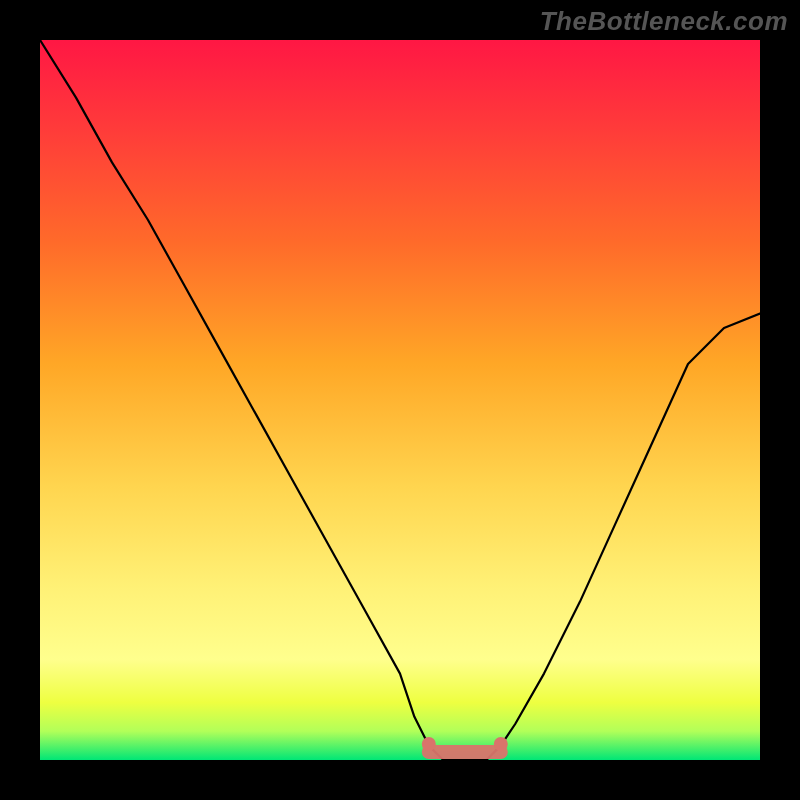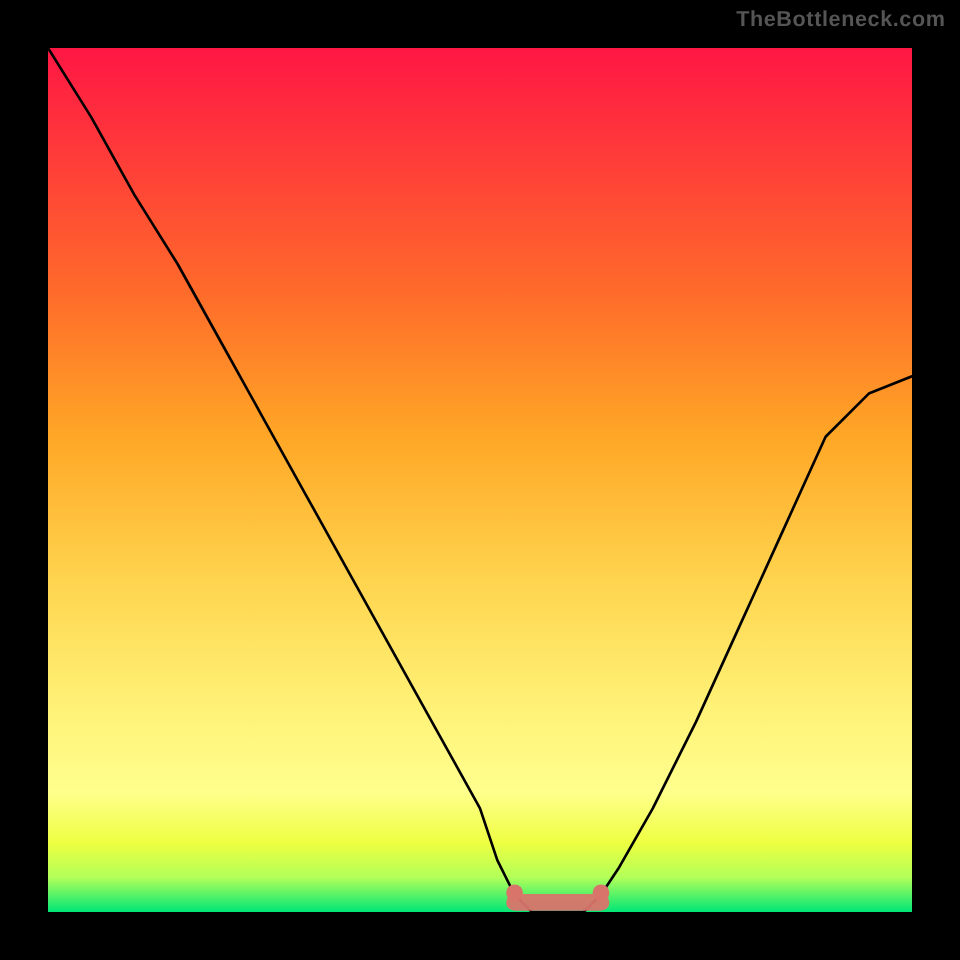--- a/index.html
+++ b/index.html
@@ -50,24 +50,25 @@
     left: 0;
     top: 0;
     width: 720px;
     height: 720px;
   }
   .watermark {
     position: absolute;
     top: 6px;
     right: 12px;
     font-family: Arial, Helvetica, sans-serif;
-    font-size: 18px;
+    font-size: 26px;
     font-weight: 600;
     color: #555555;
     letter-spacing: 0.5px;
+    font-style: italic;
   }
 </style>
 </head>
 <body>
 
 <div class="frame">
   <div class="watermark">TheBottleneck.com</div>
   <div class="plot">
     <div class="gradient"></div>
     <svg class="curve-svg" viewBox="0 0 720 720" preserveAspectRatio="none">

